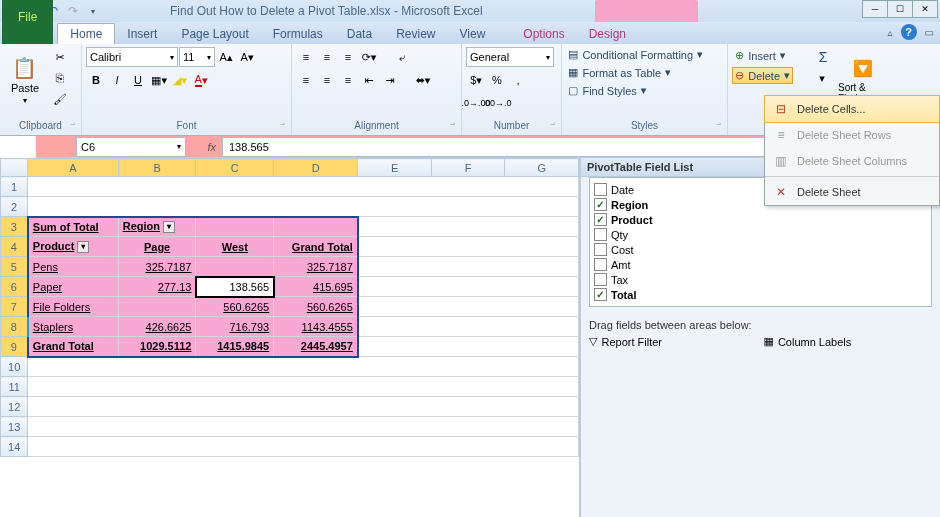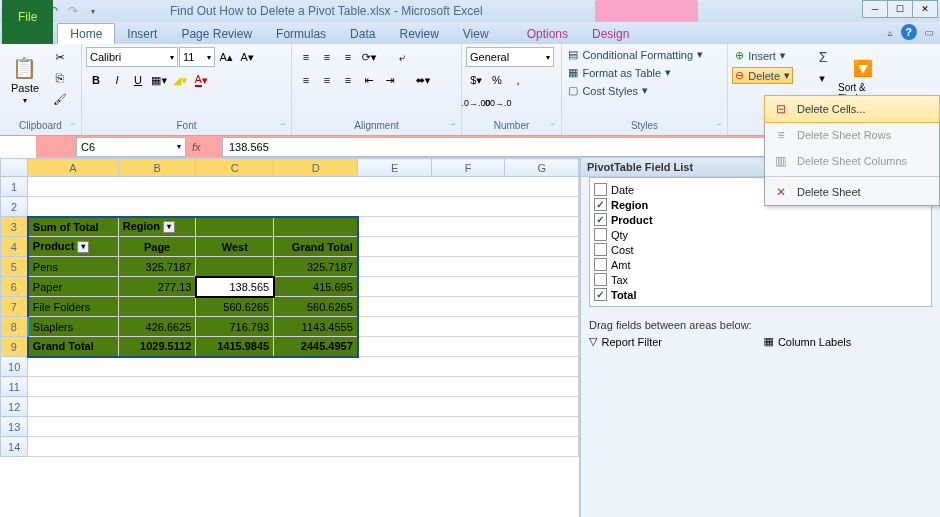--- a/index.html
+++ b/index.html
@@ -44,33 +44,33 @@
 .del-menu { position: absolute; right: 0; top: 95px; width: 176px; background: #f4f6f8; border: 1px solid #9aa; box-shadow: 2px 2px 4px rgba(0,0,0,.2); z-index: 50; }
 .del-item { display:flex; align-items:center; gap:8px; padding: 5px 8px; font-size: 11px; color: #333; }
 .del-item.hover { background: linear-gradient(#fff3cf,#ffe8a4); border: 1px solid #e6b544; margin: -1px; }
 .del-item.disabled { color: #999; }
 .del-icon { width: 16px; height: 16px; display:flex; align-items:center; justify-content:center; font-size: 12px; }
 .del-sep { border-top: 1px solid #ccc; margin: 2px 0; }
 
 
 .fbar { height: 22px; background: #fca5a5; border-bottom: 1px solid #bcd; display: flex; align-items: center; margin-left: 36px; }
 .namebox { width: 110px; height: 20px; margin-left: 40px; border: 1px solid #abc; background: #fff; padding: 0 4px; display:flex; align-items:center; justify-content:space-between; font-size: 11px; }
-.fx { width: 24px; text-align: left; font-style: italic; color: #555; margin: 0 6px; }
+.fx { width: 24px; text-align: right; font-style: italic; color: #555; margin: 0 6px; }
 .formula-input { flex: 1; height: 20px; border: 1px solid #abc; background: #fff; padding: 0 6px; font-size: 11px; display:flex; align-items:center; }
 
 
 .sheet-area { display: flex; height: calc(517px - 22px - 22px - 92px - 22px); }
 .grid-wrapper { width: 580px; overflow: hidden; border-right: 1px solid #bcd; position: relative; }
 .grid { border-collapse: collapse; width: 100%; }
 .colhdr { background: linear-gradient(#f4f8fd,#e0eaf5); border: 1px solid #bcd; text-align: center; height: 18px; font-size: 11px; color: #4a6a8a; }
 .colhdr.sel { background: #ffd86b; }
 .rowhdr { background: linear-gradient(#f4f8fd,#e0eaf5); border: 1px solid #bcd; text-align: center; width: 26px; height: 20px; font-size: 11px; color: #4a6a8a; }
 .rowhdr.sel { background: #ffd86b; }
 .cell { border: 1px solid #d4d4d4; height: 20px; padding: 0 4px; font-size: 11px; }
-.pt-sel { background: #4d7c0f; }
+.pt-sel { background: #f9a8d4; text-decoration: underline; }
 .pt-hdr { font-weight: bold; }
 .active-cell { background: #fff !important; outline: 2px solid #000; outline-offset: -1px; }
 .num { text-align: right; }
 .cen { text-align: center; }
 .dd { display:inline-block; width:12px; height:12px; border:1px solid #888; background:#eee; font-size:8px; text-align:center; line-height:10px; margin-left:3px; vertical-align:middle; }
 
 
 .fieldlist { flex: 1; background: #eef3fa; border-left: 1px solid #bcd; display:flex; flex-direction:column; }
 .fl-title { background: linear-gradient(#dfe9f5,#cdddee); padding: 3px 6px; font-size: 11px; font-weight: bold; color: #333; border-bottom:1px solid #bcd; display:flex; justify-content:space-between; align-items:center; }
 .fl-sub { padding: 8px 8px 4px; font-size: 11px; color: #333; }
@@ -101,21 +101,21 @@
     <div class="winbtn">─</div>
     <div class="winbtn">☐</div>
     <div class="winbtn">✕</div>
   </div>
 </div>
 
 <div class="tabs">
   <div class="tab file">File</div>
   <div class="tab active">Home</div>
   <div class="tab">Insert</div>
-  <div class="tab">Page Review</div>
+  <div class="tab">Page Layout</div>
   <div class="tab">Formulas</div>
   <div class="tab">Data</div>
   <div class="tab">Review</div>
   <div class="tab">View</div>
   <div class="tab" style="margin-left:14px;color:#b03a7a">Options</div>
   <div class="tab" style="color:#b03a7a">Design</div>
   <div class="tab-right">
     <span style="color:#556;font-size:10px">▵</span>
     <div class="help-icon">?</div>
     <span style="color:#556;font-size:10px">▭</span>
@@ -203,21 +203,21 @@
         <div class="small-btn" style="font-size:9px">.00→.0</div>
       </div>
     </div>
     <div class="group-label">Number</div>
   </div>
 
   <div class="group" style="width:166px">
     <div class="group-body vstack" style="gap:3px">
       <div class="styles-item"><span>▤</span><span>Conditional Formatting</span> ▾</div>
       <div class="styles-item"><span>▦</span><span>Format as Table</span> ▾</div>
-      <div class="styles-item"><span>▢</span><span>Cost Styles</span> ▾</div>
+      <div class="styles-item"><span>▢</span><span>Find Styles</span> ▾</div>
     </div>
     <div class="group-label">Styles</div>
   </div>
 
   <div class="group" style="width:80px;border-right:none">
     <div class="group-body vstack" style="gap:3px">
       <div class="cells-item"><span style="color:#2a8a2a">⊕</span><span>Insert</span> ▾</div>
       <div class="cells-item del"><span style="color:#c03a3a">⊖</span><span>Delete</span> ▾</div>
     </div>
   </div>

